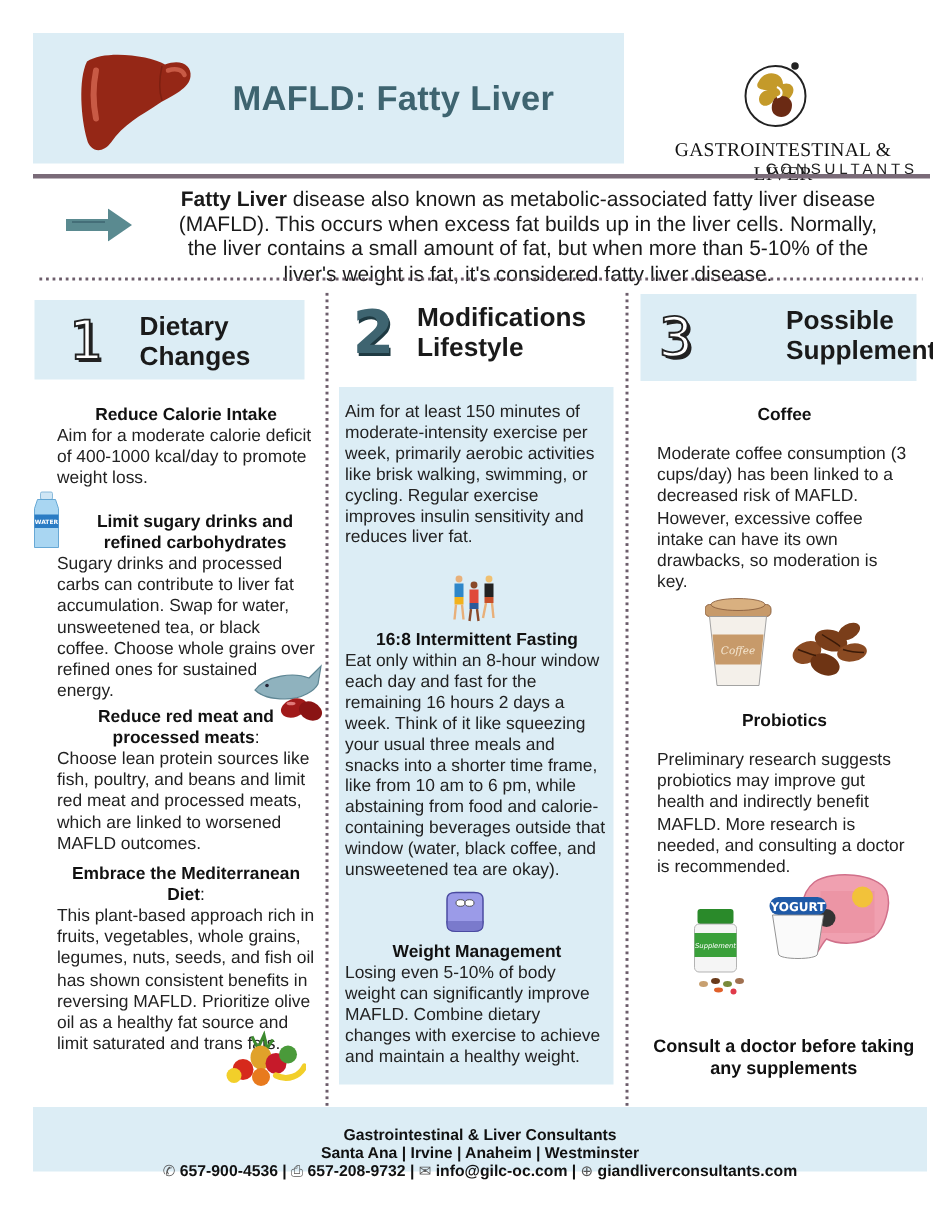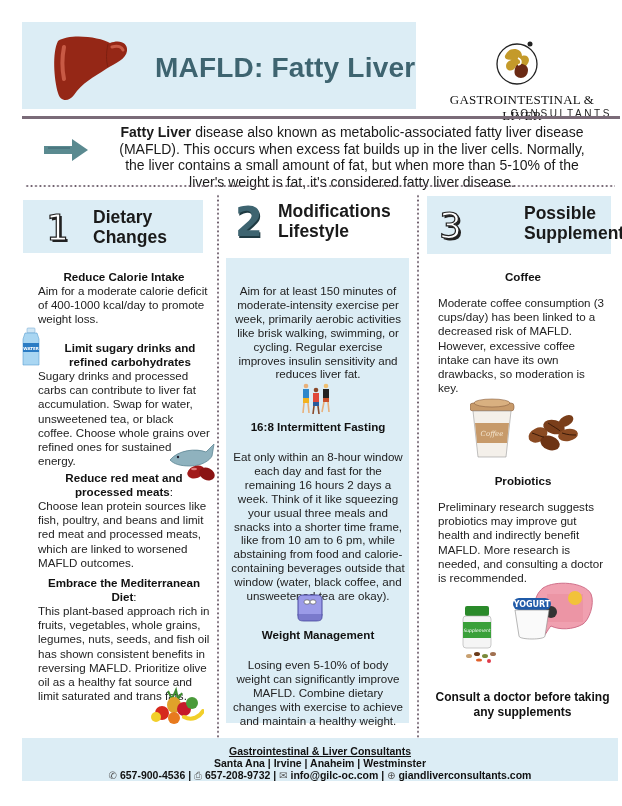--- a/index.html
+++ b/index.html
@@ -1,21 +1,21 @@
 <!DOCTYPE html>
 <html><head>
 <meta charset="utf-8">
 <style>
   * { box-sizing: border-box; margin: 0; padding: 0; }
   html, body { width: 622px; height: 806px; background: #ffffff; overflow: hidden; }
   body { font-family: "Liberation Sans", "DejaVu Sans", sans-serif; color: #1a1a1a; position: relative; }
 
   .header-band { position: absolute; left: 22px; top: 22px; width: 394px; height: 87px; background: #dcedf5; }
   .liver-icon { position: absolute; left: 50px; top: 33px; width: 78px; height: 70px; }
-  .main-title { position: absolute; left: 155px; top: 52px; font-size: 28px; font-weight: bold; color: #3e6470; letter-spacing: 0.2px; }
+  .main-title { position: absolute; left: 155px; top: 52px; font-size: 23px; font-weight: bold; color: #3e6470; letter-spacing: 0.2px; }
 
   .logo-wrap { position: absolute; left: 432px; top: 34px; width: 180px; height: 90px; }
   .logo-mark { position: absolute; left: 60px; top: 4px; width: 50px; height: 50px; }
   .logo-line1 { position: absolute; left: 0; top: 58px; width: 180px; text-align: center; font-family: "Liberation Serif", serif; font-size: 13px; color: #111; letter-spacing: 0.2px; }
   .logo-line2 { position: absolute; left: 0; top: 74px; width: 180px; text-align: right; font-family: Liberation Sans, sans-serif; font-size: 10px; color: #222; letter-spacing: 2.6px; }
 
   .title-rule { position: absolute; left: 22px; top: 116px; width: 598px; height: 3px; background: #7a6b78; }
 
   .arrow-icon { position: absolute; left: 44px; top: 139px; width: 46px; height: 22px; }
   .intro { position: absolute; left: 108px; top: 124px; width: 488px; text-align: center; font-size: 14px; line-height: 16.5px; color: #1a1a1a; }
@@ -46,27 +46,27 @@
   .ct3 { left: 55px; top: 7px; margin-left: 42px; }
 
   .sec-title { font-weight: bold; font-size: 11.6px; line-height: 14px; text-align: center; color: #111; }
   .body-txt { font-size: 11.6px; line-height: 14.2px; color: #222; }
 
   .col1 { position: absolute; left: 38px; width: 172px; }
   .col1 .sec-title { padding-right: 0; }
 
   .life-box { position: absolute; left: 226px; top: 258px; width: 183px; height: 465px; background: #dcedf5; }
   .col2 { position: absolute; left: 230px; width: 176px; }
-  .col2 .body-txt { text-align: center; line-height: 13.9px; margin-top: 16px; }
+  .col2 .body-txt { text-align: left; line-height: 13.9px; }
 
   .col3 { position: absolute; left: 438px; width: 170px; }
 
   .footer { position: absolute; left: 22px; top: 738px; width: 596px; height: 43px; background: #dcedf5; text-align: center; }
   .footer .l { font-size: 10.5px; font-weight: bold; line-height: 12px; color: #111; }
-  .footer .f1 { padding-top: 7px; text-decoration: underline; }
+  .footer .f1 { padding-top: 13px; }
   .footer .icon { font-weight: normal; color: #555; font-size: 10px; }
 
   svg { display: block; }
   .pic { position: absolute; }
 </style>
 </head>
 <body>
 
 <div class="header-band"></div>
 <div class="liver-icon pic">

